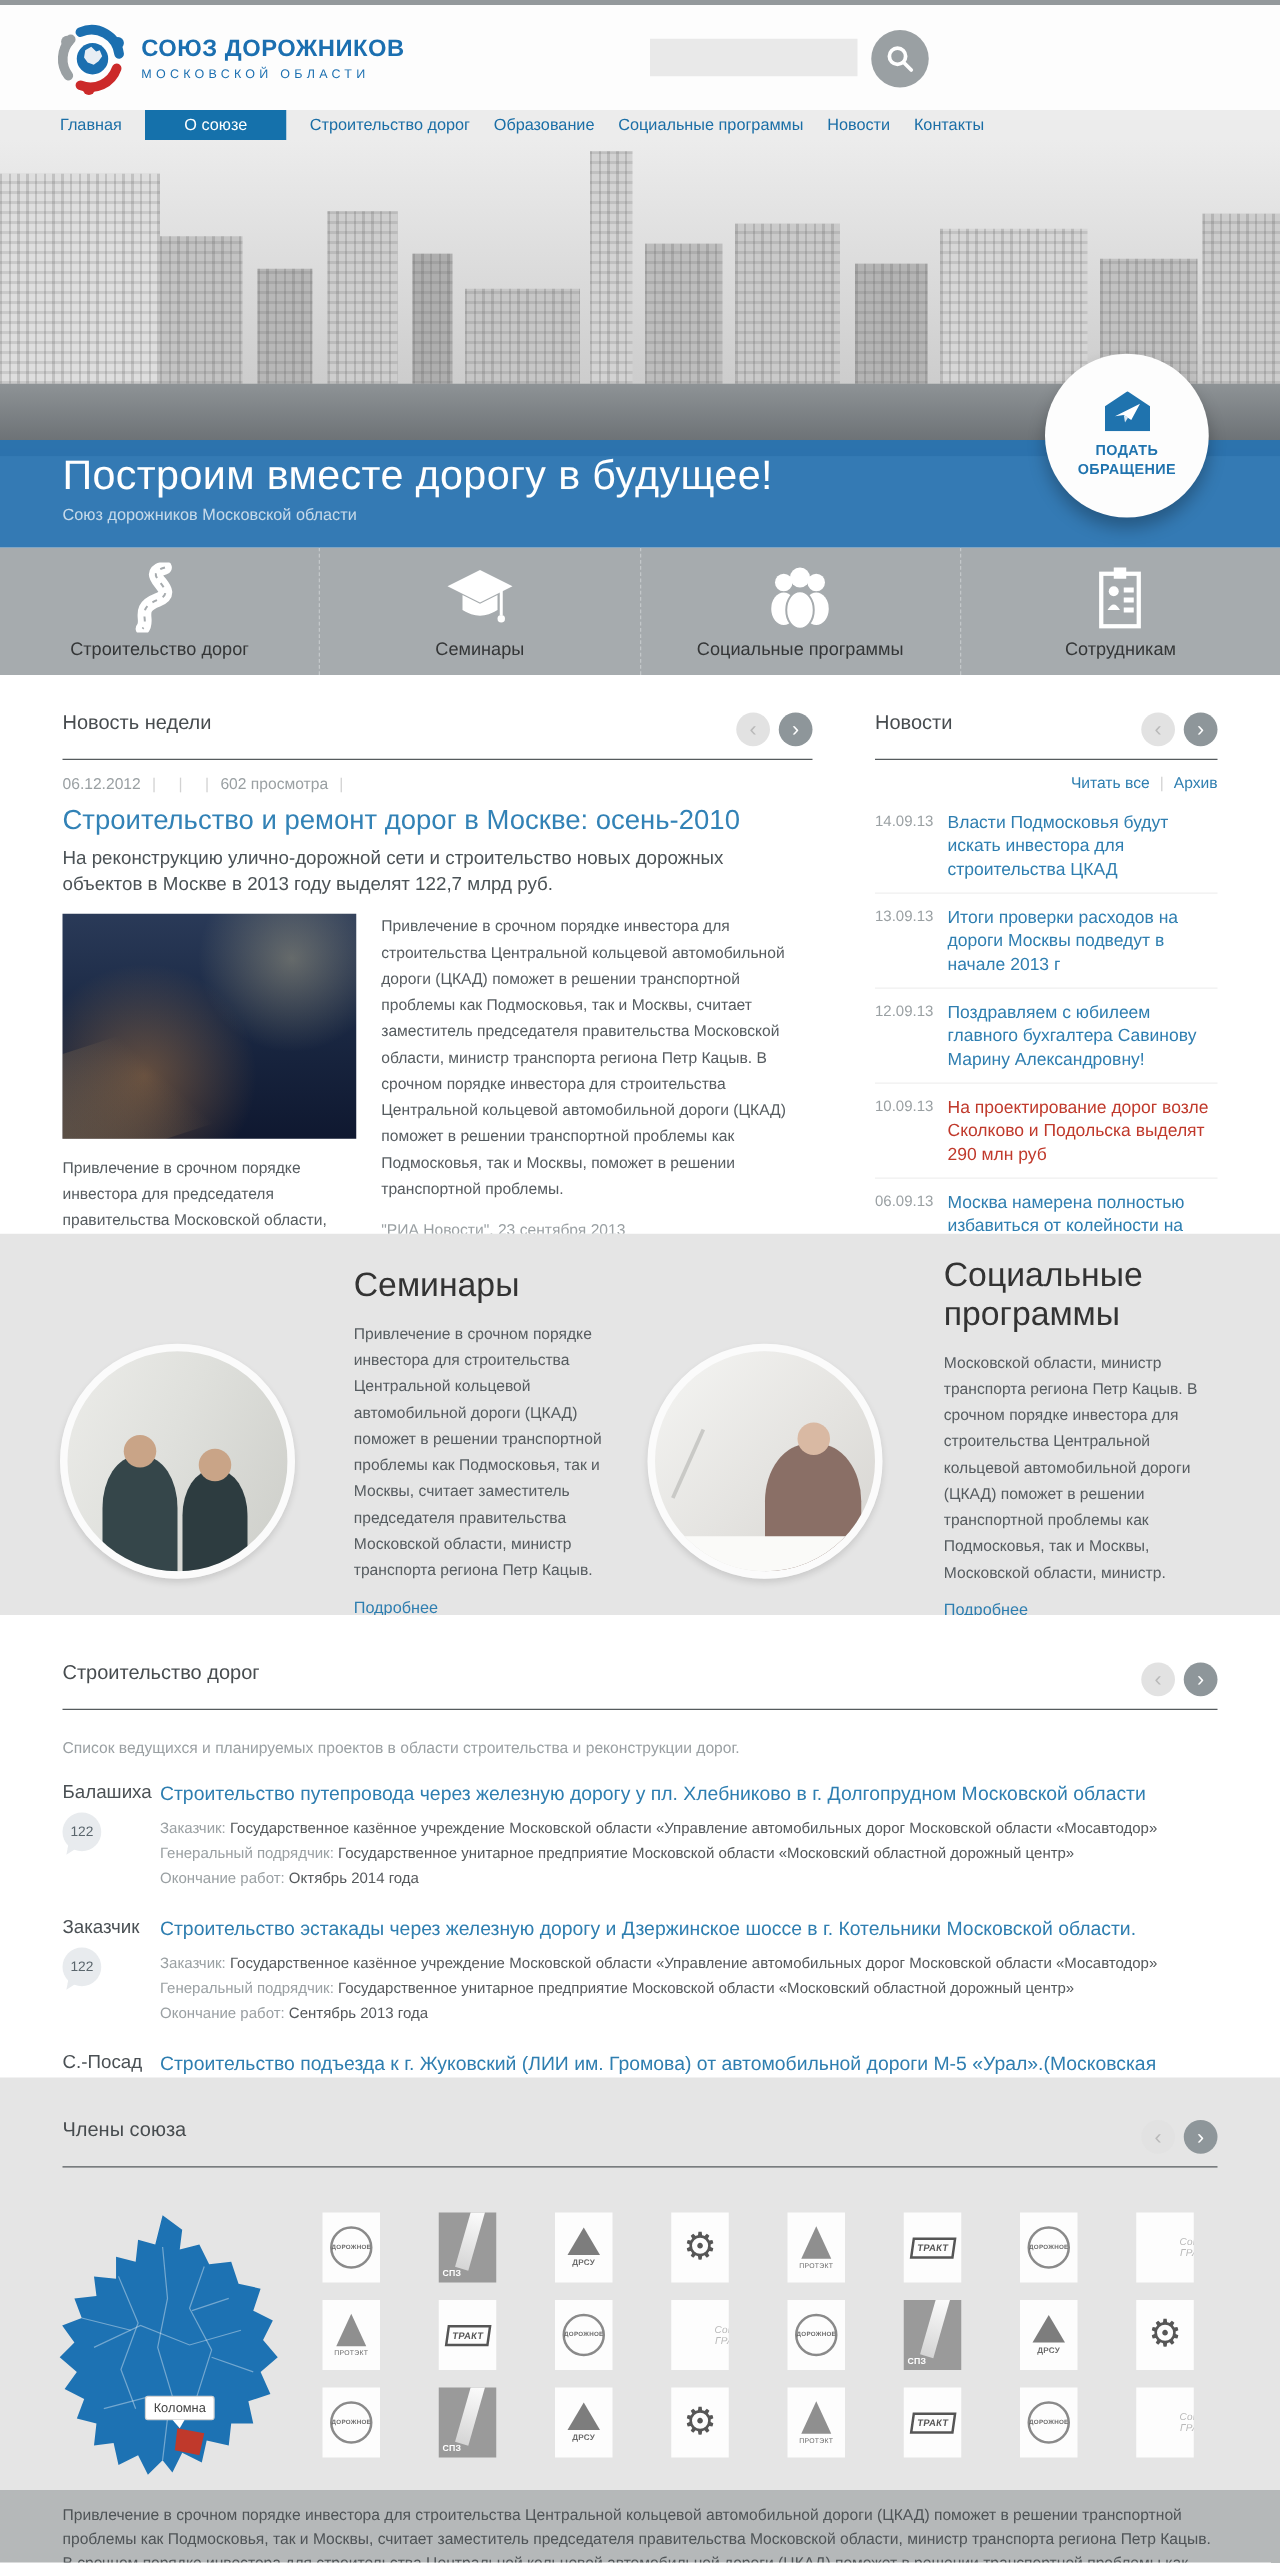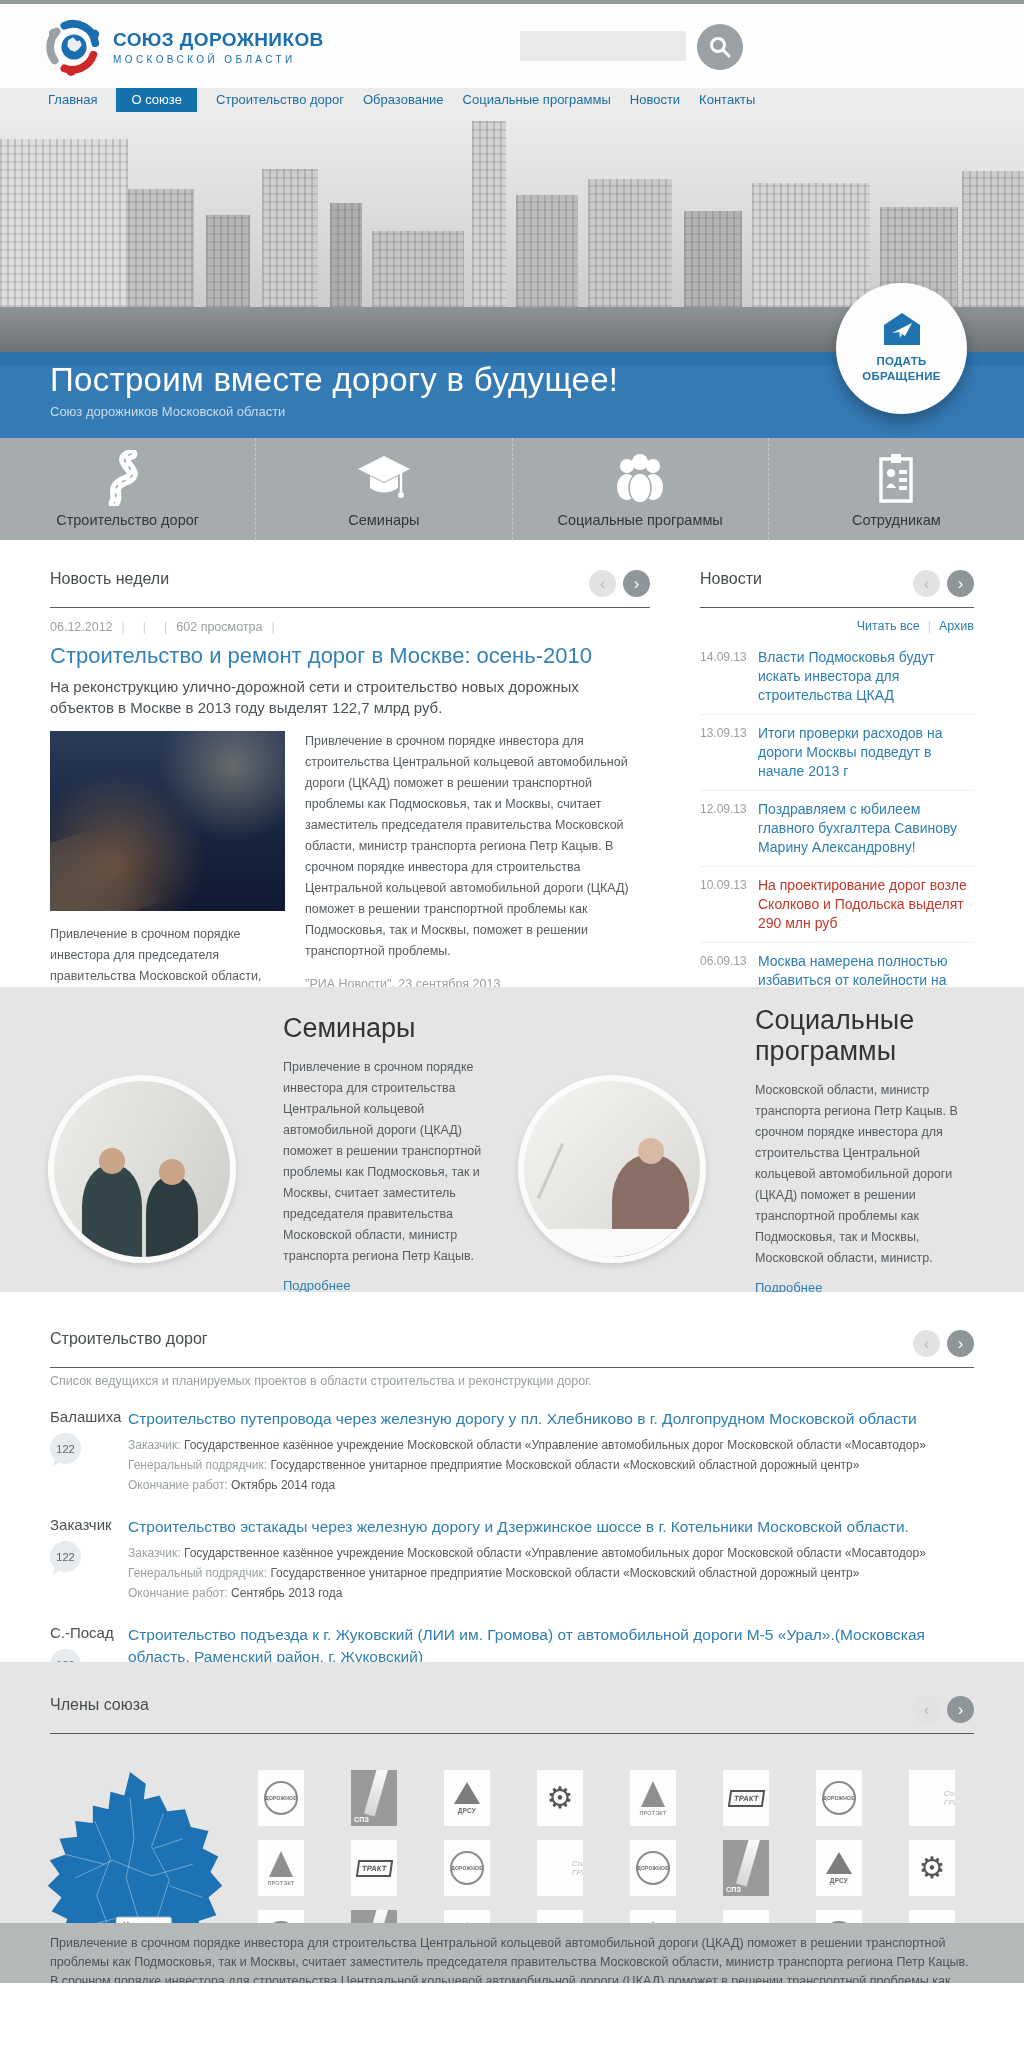--- a/index.html
+++ b/index.html
@@ -15,21 +15,21 @@
   header { height:84px; background:#fdfdfd; position:relative; }
   .logo { position:absolute; left:45px; top:14px; display:flex; align-items:center; gap:10px; }
   .logo-title { font-size:19px; font-weight:bold; color:#1b6fb0; letter-spacing:.4px; }
   .logo-sub { font-size:10px; color:#1b6fb0; letter-spacing:3.4px; margin-top:3px; }
   .search { position:absolute; left:520px; top:27px; width:166px; height:30px; background:#e9e9e9; border:0; outline:none; padding:0 10px; font-size:13px; color:#555; }
   .search-btn { position:absolute; left:697px; top:20px; width:46px; height:46px; border-radius:50%; background:#9aa0a3; border:0; cursor:pointer; display:flex; align-items:center; justify-content:center; }
 
   
   nav { height:24px; background:#ececec; display:flex; align-items:center; padding-left:48px; gap:19px; }
   .nav-link { font-size:13px; color:#1a6ea6; line-height:24px; white-space:nowrap; }
-  .nav-link.active { background:#1571ab; color:#fff; padding:0 15px; }
+  .nav-link.active { background:#1571ab; color:#fff; padding:0 31px; }
 
   
   .hero { position:relative; height:326px; }
   .photo { position:relative; height:253px; overflow:hidden;
     background:linear-gradient(180deg,#ececec 0%,#d6d6d6 55%,#c2c2c2 100%); }
   .b { position:absolute; bottom:58px;
     background-image:repeating-linear-gradient(90deg, rgba(90,90,90,.22) 0 2px, transparent 2px 7px),
                      repeating-linear-gradient(0deg, rgba(90,90,90,.16) 0 2px, transparent 2px 8px); }
   .b1 { left:0; width:128px; height:168px; background-color:#dedede; }
   .b2 { left:128px; width:66px; height:118px; background-color:#c3c3c3; }
@@ -117,36 +117,36 @@
   .circ2 .lamp { position:absolute; left:14%; top:34%; width:3px; height:34%; background:#c9c9c6; transform:rotate(24deg); }
   .prog { position:absolute; top:26px; }
   .prog.pg1 { left:283px; width:232px; }
   .prog.pg2 { left:755px; width:205px; top:18px; }
   .prog h2 { font-size:27px; font-weight:normal; color:#333; line-height:31px; }
   .prog p { font-size:12.5px; color:#565c60; line-height:21px; margin-top:13px; }
   .more { display:inline-block; font-size:13px; color:#2e7eb0; margin-top:11px; }
 
   
   .roads { height:370px; background:#fff; padding:38px 50px 0; overflow:hidden; }
-  .roads-sub { font-size:12.5px; color:#9aa0a3; margin-top:6px; }
+  .roads-sub { font-size:12.5px; color:#9aa0a3; margin-top:23px; }
   .projects { margin-top:20px; }
   .project { display:flex; margin-bottom:21px; }
   .pleft { width:78px; flex:none; }
   .region { font-size:15px; color:#4a5054; }
   .badge { width:31px; height:31px; border-radius:50%; background:#e8ebee; color:#5b666d; font-size:11px;
     display:flex; align-items:center; justify-content:center; margin-top:8px; position:relative; }
   .badge::after { content:""; position:absolute; left:4px; bottom:-4px; border:5px solid transparent; border-top-color:#e8ebee; border-left-color:#e8ebee; transform:rotate(12deg); }
   .pbody { flex:1; }
   .ptitle { display:block; font-size:15.5px; color:#2e7eb0; line-height:22px; }
   .pline { font-size:12px; line-height:19px; margin-top:1px; }
   .pline:first-of-type { margin-top:6px; }
   .plabel { color:#9aa0a3; } .pval { color:#55595c; }
 
   
-  .members { height:261px; background:#e5e5e5; padding:34px 50px 0; position:relative; overflow:hidden; }
+  .members { height:330px; background:#e5e5e5; padding:34px 50px 0; position:relative; overflow:hidden; }
   .map-wrap { position:absolute; left:36px; top:108px; }
   .logo-grid { margin-left:208px; margin-top:36px; display:grid; grid-template-columns:repeat(8,46px); column-gap:47px; row-gap:14px; }
   .mlogo { width:46px; height:56px; background:#fdfdfd; display:flex; flex-direction:column; align-items:center; justify-content:center; cursor:pointer; position:relative; overflow:hidden; }
   .mlabel { font-size:5px; color:#6b6b6b; text-align:center; letter-spacing:.2px; }
   .t-stamp .mlabel { width:34px; height:34px; border:2px solid #8a8a8a; border-radius:50%; display:flex; align-items:center; justify-content:center; font-weight:bold; }
   .t-road { background:#9a9a9a; }
   .t-road::before { content:""; position:absolute; left:20px; top:-6px; width:11px; height:52px; background:linear-gradient(#fff,#d5d5d5); transform:rotate(16deg); }
   .t-road .mlabel { position:absolute; bottom:3px; left:3px; color:#fff; font-size:7px; font-weight:bold; }
   .t-sign::before { content:""; width:0; height:0; border-left:13px solid transparent; border-right:13px solid transparent; border-bottom:22px solid #7d7d7d; margin-bottom:3px; }
   .t-sign .mlabel { font-size:6.5px; font-weight:bold; }

